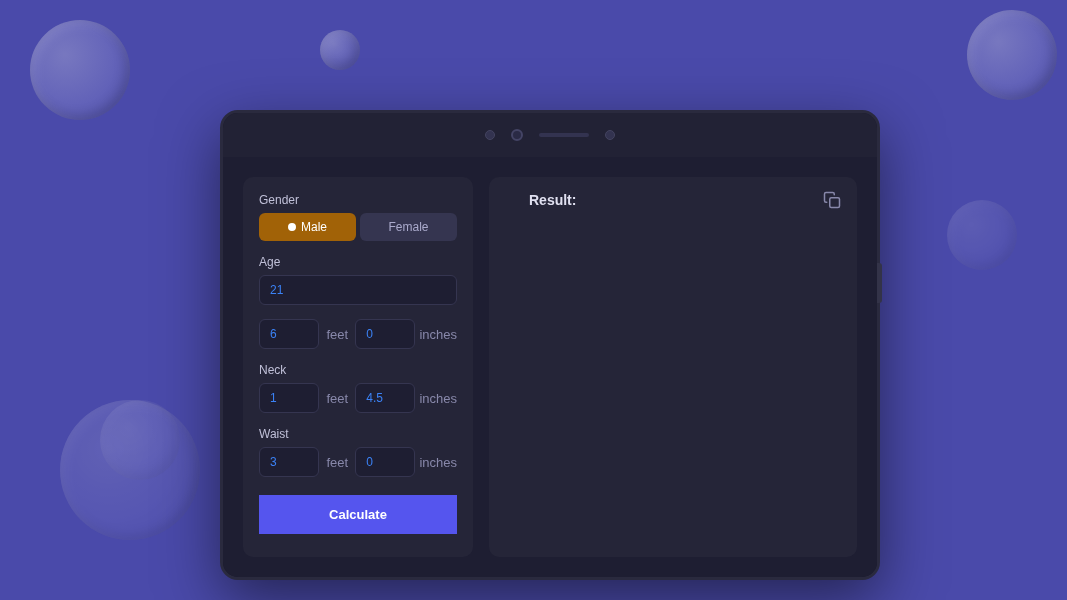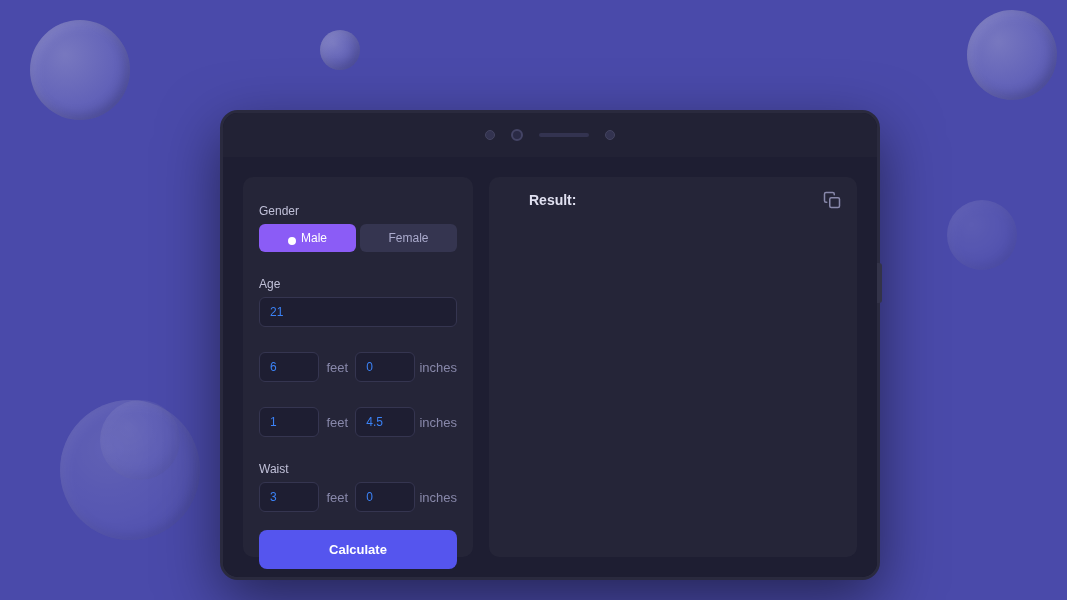--- a/index.html
+++ b/index.html
@@ -101,21 +101,20 @@
       padding: 16px;
       display: flex;
       flex-direction: column;
       gap: 14px;
     }
 
     .field-group {
       display: flex;
       flex-direction: column;
       gap: 6px;
-      margin-top: 11px;
     }
 
     .field-label {
       color: #c0c0d8;
       font-size: 12px;
       font-weight: 500;
     }
 
     
     .gender-toggle {
@@ -131,23 +130,22 @@
       cursor: pointer;
       font-size: 12px;
       font-weight: 500;
       display: flex;
       align-items: center;
       justify-content: center;
       gap: 5px;
     }
 
     .gender-btn.active {
-      background: #8b5cf6;
+      background: #a16207;
       color: #fff;
-      align-items: flex-end;
     }
 
     .gender-btn.inactive {
       background: #353550;
       color: #aaaacc;
       text-align: right;
     }
 
     .radio-dot {
       width: 8px;
@@ -185,21 +183,21 @@
       white-space: nowrap;
       min-width: 28px;
       text-align: center;
     }
 
     
     .calc-btn {
       background: #5555ee;
       color: #fff;
       border: none;
-      border-radius: 8px;
+      border-radius: 0;
       padding: 12px;
       font-size: 13px;
       font-weight: 600;
       cursor: pointer;
       width: 100%;
       margin-top: 4px;
     }
 
     
     .result-panel {
@@ -294,20 +292,21 @@
       <div class="field-group">
         <div class="dual-input">
           <input class="input-field" type="text" value="6" style="">
           <span class="unit-label">feet</span>
           <input class="input-field" type="text" value="0" style="">
           <span class="unit-label">inches</span>
         </div>
       </div>
 
       <div class="field-group">
+        <div class="field-label">Neck</div>
         <div class="dual-input">
           <input class="input-field" type="text" value="1" style="">
           <span class="unit-label">feet</span>
           <input class="input-field" type="text" value="4.5" style="">
           <span class="unit-label">inches</span>
         </div>
       </div>
 
       <div class="field-group">
         <div class="field-label">Waist</div>

